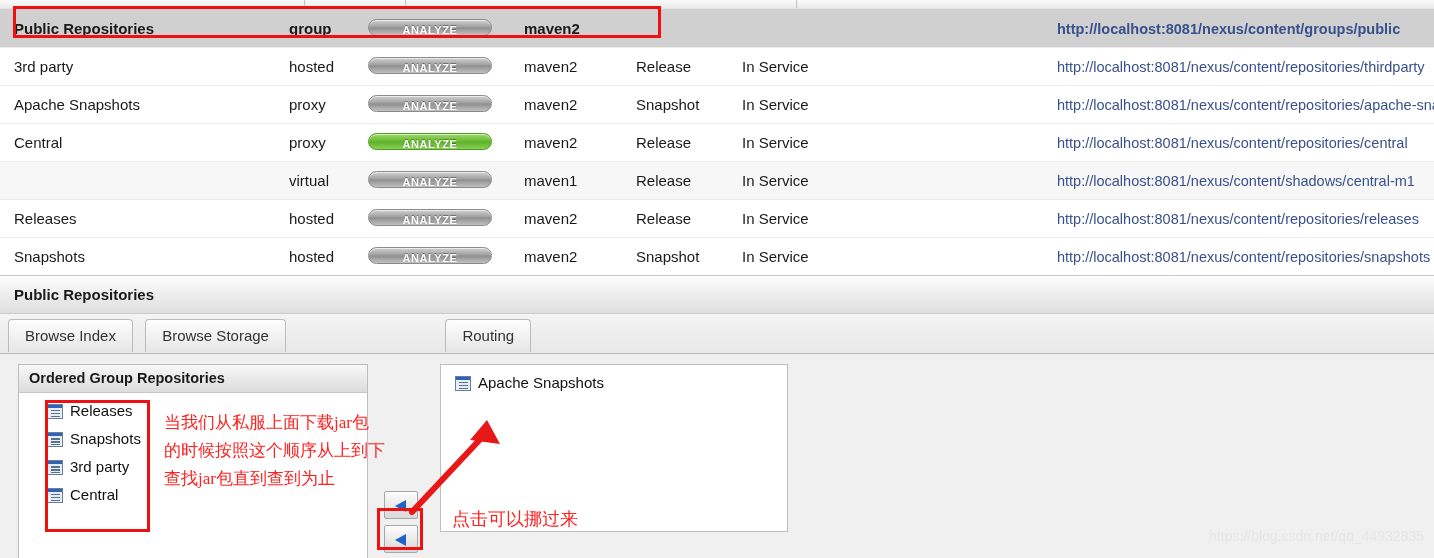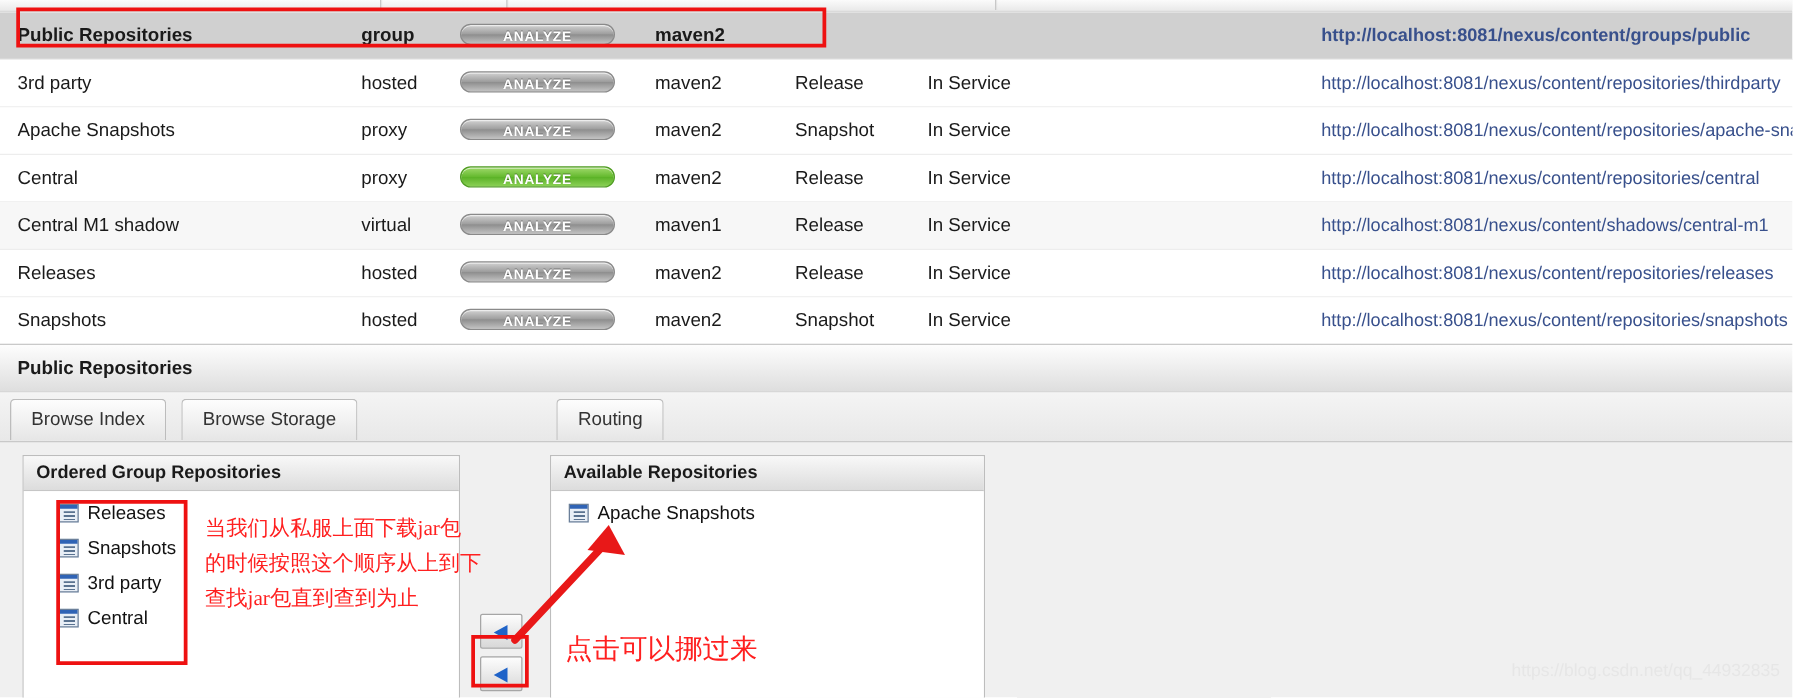--- a/index.html
+++ b/index.html
@@ -196,21 +196,21 @@
   .annot {
     position: absolute;
     color: #ff2020;
     font-family: "Liberation Serif", "DejaVu Serif", serif;
     font-size: 17px;
     line-height: 28px;
     white-space: pre-line;
     z-index: 25;
   }
   #annot-order { left: 164px; top: 409px; }
-  #annot-click { left: 452px; top: 505px; font-size: 22px; }
+  #annot-click { left: 452px; top: 505px; font-size: 18px; }
 
   .arrow-svg {
     position: absolute; left: 0; top: 0; width: 1434px; height: 558px;
     pointer-events: none; z-index: 24;
   }
 
   .watermark {
     position: absolute; right: 10px; bottom: 14px;
     color: #e6e6e6; font-size: 14px;
     z-index: 40;
@@ -259,21 +259,20 @@
       <div class="grid-row">
         <div class="cell c-name">Central</div>
         <div class="cell c-type">proxy</div>
         <div class="cell c-btn"><span class="analyze green">ANALYZE</span></div>
         <div class="cell c-fmt">maven2</div>
         <div class="cell c-policy">Release</div>
         <div class="cell c-status">In Service</div>
         <div class="cell c-url"><a href="#">http://localhost:8081/nexus/content/repositories/central</a></div>
       </div>
       <div class="grid-row alt">
-        <div class="cell c-name">Central M1 shadow</div>
         <div class="cell c-type">virtual</div>
         <div class="cell c-btn"><span class="analyze">ANALYZE</span></div>
         <div class="cell c-fmt">maven1</div>
         <div class="cell c-policy">Release</div>
         <div class="cell c-status">In Service</div>
         <div class="cell c-url"><a href="#">http://localhost:8081/nexus/content/shadows/central-m1</a></div>
       </div>
       <div class="grid-row">
         <div class="cell c-name">Releases</div>
         <div class="cell c-type">hosted</div>
@@ -324,21 +323,20 @@
     <div class="xfer-col">
       <div class="xfer-btn" id="xfer-left">
         <span class="tri"></span>
       </div>
       <div class="xfer-btn" id="xfer-left2">
         <span class="tri"></span>
       </div>
     </div>
 
     <div class="panel" id="panel-available">
-      <div class="panel-head">Available Repositories</div>
       <div class="panel-body">
         <div class="list-wrap" id="available-list" style="padding-left:8px;">
             <div class="repo-item"><span class="repo-icon"></span><span>Apache Snapshots</span></div>
           </div>
       </div>
     </div>
   </div>
 
   <div class="redbox" id="redbox-ordered" style="left:45px; top:400px; width:105px; height:132px;"></div>
 

